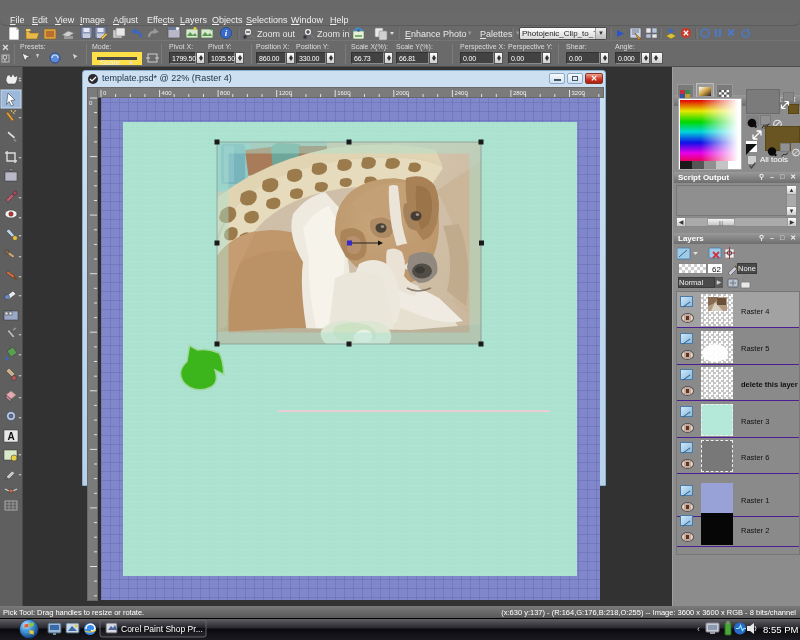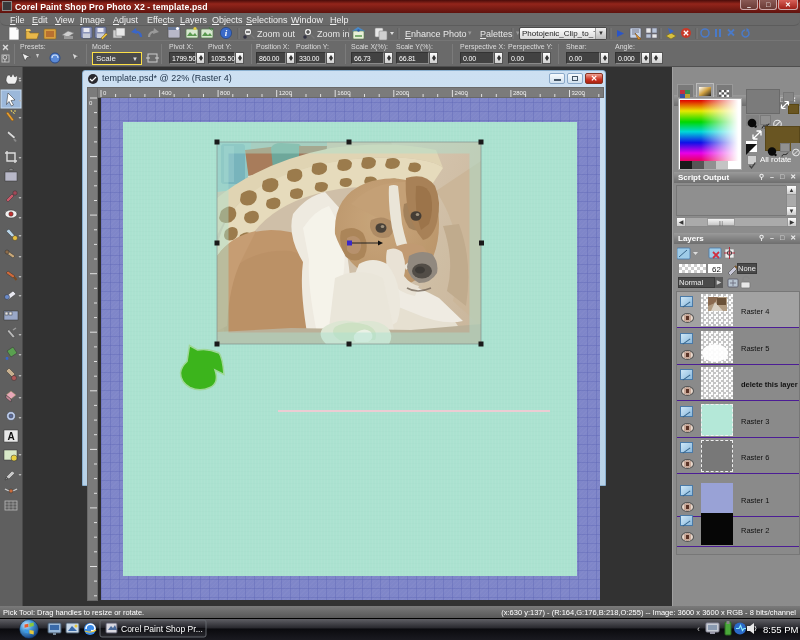--- a/index.html
+++ b/index.html
@@ -29,21 +29,21 @@
 #combo1 .dd{position:absolute;right:0px;top:0px;width:11px;height:11px;background:linear-gradient(#eee,#bbb);border-left:1px solid #999;font-size:6px;text-align:center;line-height:11px;color:#333;}
 
 
 #toolbar2{top:41px;left:0;width:800px;height:26px;background:#6a6a6a;border-bottom:1px solid #4f4f4f;}
 .lbl2{position:absolute;color:#ddd;font-size:7px;top:2px;}
 .fld{position:absolute;top:11px;height:12px;background:#424242;border:1px solid #333;border-bottom-color:#8a8a8a;border-right-color:#8a8a8a;color:#fff;font-size:7px;padding:2px 1px 0 2px;letter-spacing:-0.2px;}
 .spin{position:absolute;top:11px;width:9px;height:12px;background:linear-gradient(#fdfdfd,#cfcfcf);border:1px solid #555;}
 .spin:before{content:"";position:absolute;left:2px;top:2px;border-left:2px solid transparent;border-right:2px solid transparent;border-bottom:3px solid #333;}
 .spin:after{content:"";position:absolute;left:2px;bottom:2px;border-left:2px solid transparent;border-right:2px solid transparent;border-top:3px solid #333;}
 .t2s{position:absolute;top:3px;width:1px;height:20px;background:#5a5a5a;border-right:1px solid #7b7b7b;}
-#modebox{position:absolute;left:92px;top:11px;width:50px;height:13px;background:#4a4a4a;border:1px solid #fde047;color:#eee;font-size:8px;padding:1px 3px;}
+#modebox{position:absolute;left:92px;top:11px;width:50px;height:13px;background:#4a4a4a;border:5px solid #fde047;color:#eee;font-size:8px;padding:1px 3px;}
 #modebox .dd{position:absolute;right:1px;top:1px;width:10px;height:10px;color:#ddd;font-size:6px;line-height:10px;text-align:center;}
 
 
 #main{top:67px;left:0;width:800px;height:539px;background:#323232;}
 #tools{position:absolute;left:0;top:0;width:23px;height:539px;background:#5f5f5f;border-right:1px solid #4a4a4a;}
 
 
 #rpanels{position:absolute;left:672px;top:0;width:128px;height:539px;background:#8c8c8c;border-left:1px solid #a0a0a0;}
 .ptitle{position:absolute;left:1px;width:126px;height:11px;background:linear-gradient(#9a9a9a,#6e6e6e);color:#fff;font-weight:bold;font-size:8px;padding:1px 0 0 4px;}
 .pbtns{position:absolute;right:2px;top:1px;color:#eee;font-size:7px;letter-spacing:2px;}
@@ -57,35 +57,20 @@
 .llbl{position:absolute;left:64px;top:15px;font-size:7.5px;color:#111;}
 
 
 #statusbar{top:606px;left:0;width:800px;height:12px;background:linear-gradient(#7a7a7a,#585858);color:#fff;font-size:8px;}
 
 #taskbar{top:618px;left:0;width:800px;height:22px;background:linear-gradient(#3a3a3c 0%,#1a1a1c 45%,#000 50%,#111 100%);}
 </style></head>
 <body>
 <div id="root">
 
-<div id="titlebar" class="abs">
-  <div class="ticon abs"></div>
-  <div class="ttext abs">Corel Paint Shop Pro Photo X2 - template.psd</div>
-  <div id="winbtns" class="abs">
-    <div id="wmin" class="wbtn">
-          <div class="wglyph" style="top:2px">–</div>
-        </div>
-    <div id="wmax" class="wbtn">
-          <div class="wglyph">□</div>
-        </div>
-    <div id="wclose" class="wbtn">
-          <div class="wglyph">✕</div>
-        </div>
-  </div>
-</div>
 
 <div id="menubar" class="abs">
   <span style="left:10px"><u>F</u>ile</span>
   <span style="left:32px"><u>E</u>dit</span>
   <span style="left:55px"><u>V</u>iew</span>
   <span style="left:80px"><u>I</u>mage</span>
   <span style="left:113px"><u>A</u>djust</span>
   <span style="left:147px">Effe<u>c</u>ts</span>
   <span style="left:180px"><u>L</u>ayers</span>
   <span style="left:212px"><u>O</u>bjects</span>
@@ -745,21 +730,21 @@
             <path d="M1 5.5C2 1 4.5 6 7 1.5" stroke="#222" fill="none"></path>
           </svg></div>
     <div class="abs" style="left:118px;top:76px;width:10px;height:9px;background:#888;"><svg width="10" height="9">
             <circle cx="5" cy="4.5" r="3.4" fill="none" stroke="#e8e8e8" stroke-width="1"></circle>
             <path d="M2.6 6.9L7.4 2.1" stroke="#e8e8e8" stroke-width="1"></path>
           </svg></div>
 
     <div class="abs" style="left:74px;top:88px;width:10px;height:10px;background:#cfcfcf;border:1px solid #888;"><svg width="9" height="9">
             <path d="M1.5 4.5l2 2.5 4-5.5" stroke="#444" stroke-width="1.3" fill="none"></path>
           </svg></div>
-    <span class="abs" style="left:87px;top:88px;font-size:8px;color:#fff;">All rotate</span>
+    <span class="abs" style="left:87px;top:88px;font-size:8px;color:#fff;">All tools</span>
 
     <div class="ptitle" style="top:105px;">Script Output<span class="pbtns">⚲ – □ ✕</span></div>
     <div class="abs" style="left:3px;top:118px;width:121px;height:31px;background:#8f8f8f;border:1px solid #777;border-right:none;"></div>
     <div class="abs" style="left:113px;top:118px;width:11px;height:31px;background:#aaa;border:1px solid #888;">
       <div style="position:absolute;top:0;left:0;width:100%;height:9px;background:linear-gradient(#fff,#ccc);border-bottom:1px solid #999;font-size:6px;text-align:center;color:#333;line-height:9px;">▲</div>
       <div style="position:absolute;bottom:0;left:0;width:100%;height:9px;background:linear-gradient(#fff,#ccc);border-top:1px solid #999;font-size:6px;text-align:center;color:#333;line-height:9px;">▼</div>
     </div>
     <div class="abs" style="left:3px;top:150px;width:121px;height:10px;background:#aaa;border:1px solid #888;">
       <div style="position:absolute;top:0;left:0;width:9px;height:100%;background:linear-gradient(#fff,#ccc);border-right:1px solid #999;font-size:6px;text-align:center;color:#333;line-height:8px;">◀</div>
       <div style="position:absolute;top:0;right:0;width:9px;height:100%;background:linear-gradient(#fff,#ccc);border-left:1px solid #999;font-size:6px;text-align:center;color:#333;line-height:8px;">▶</div>

